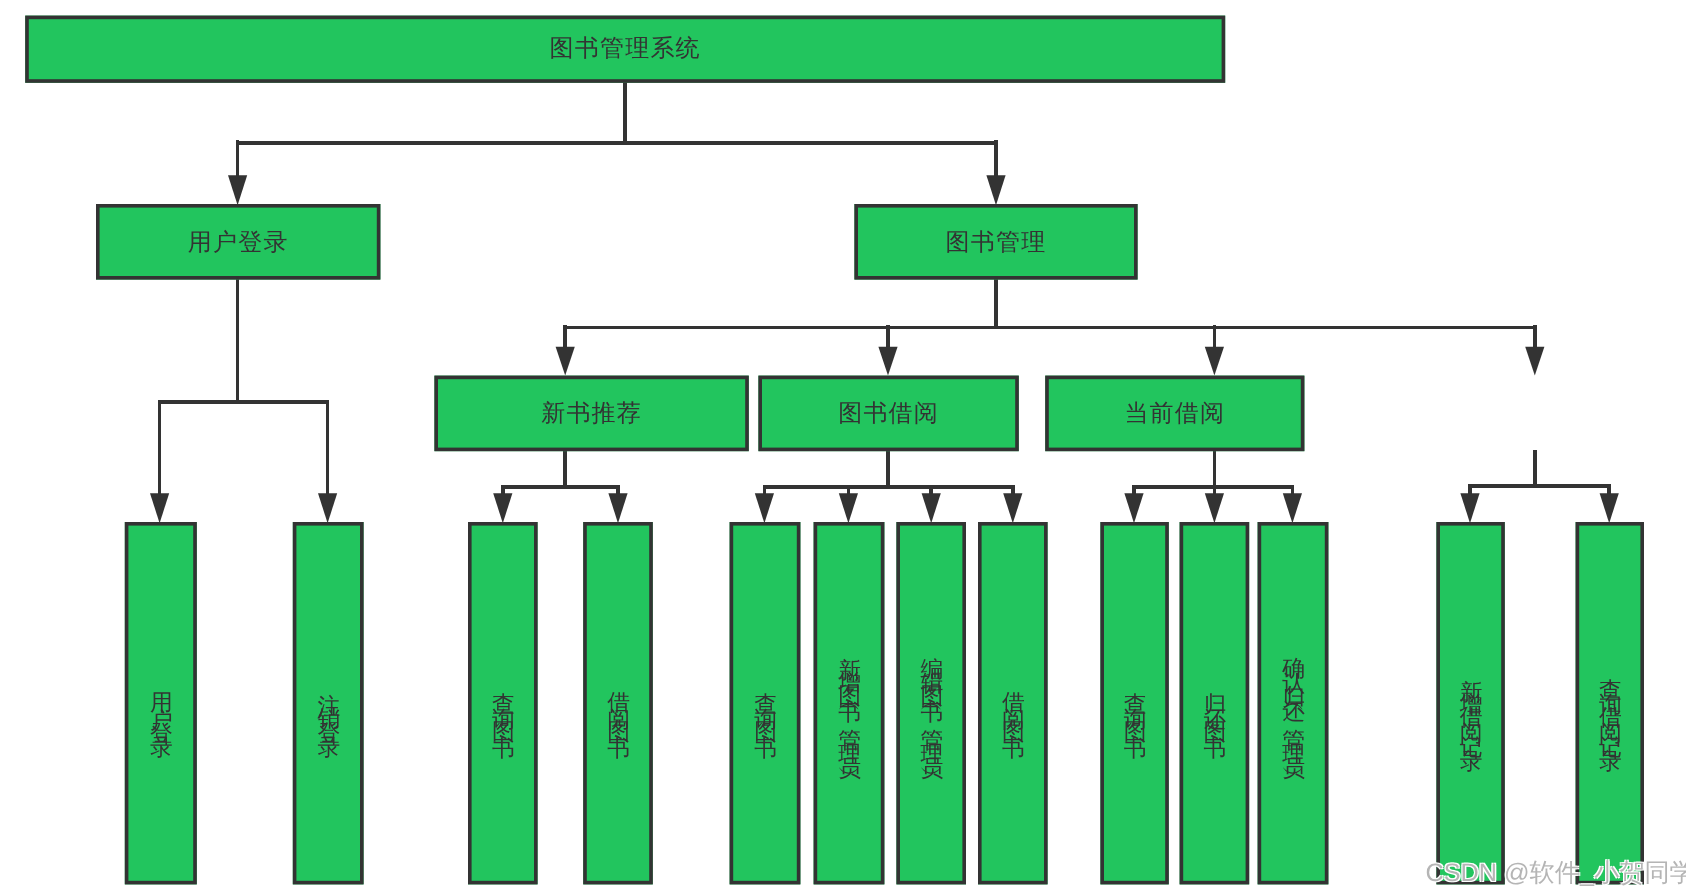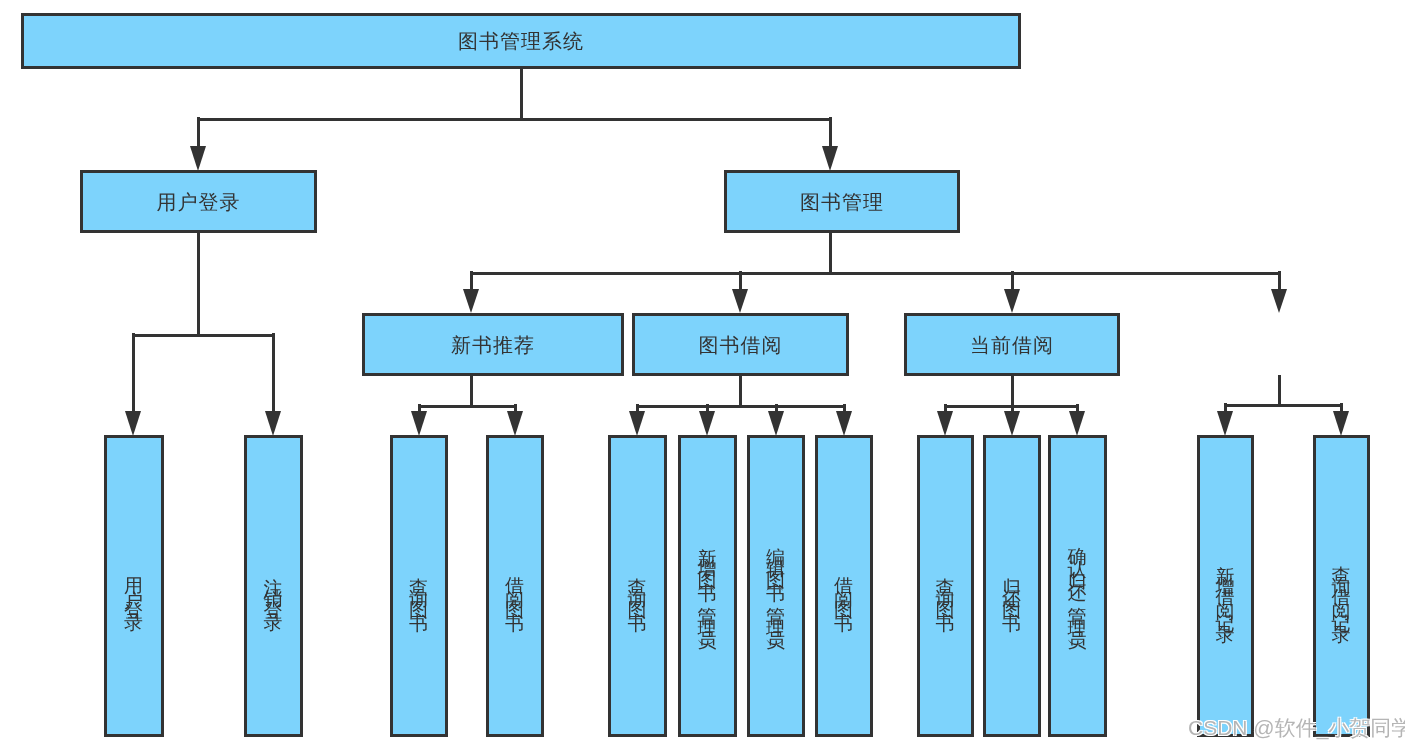--- a/index.html
+++ b/index.html
@@ -19,43 +19,43 @@
   .wires {
     position: absolute;
     left: 0;
     top: 0;
     z-index: 1;
   }
   .node {
     position: absolute;
     box-sizing: border-box;
     border: 3px solid #333333;
-    background: #7dd3fc;
+    background: #22c55e;
     display: flex;
     align-items: center;
     justify-content: center;
     z-index: 2;
     color: #333333;
     letter-spacing: 1px;
   }
   .hlabel {
     font-size: 20px;
     line-height: 1;
     white-space: nowrap;
   }
   
   .n-root          { left: 21px;   top: 13px;  width: 1000px; height: 56px; }
   
   .n-user-login    { left: 80px;   top: 170px; width: 237px;  height: 63px; }
-  .n-book-mgmt     { left: 712px;  top: 170px; width: 236px;  height: 63px; margin-left: 12px; }
+  .n-book-mgmt     { left: 712px;  top: 170px; width: 236px;  height: 63px; }
   
   .lvl3            { top: 313px;   height: 63px; }
   .n-new-book-rec  { left: 362px;  width: 262px; }
   .n-book-borrow   { left: 632px;  width: 217px; align-items: center; }
-  .n-current-borrow{ left: 904px;  width: 216px; }
+  .n-current-borrow{ left: 871px;  width: 216px; }
   .n-borrow-records{ left: 1172px; width: 215px; }
   
   .leaf            { top: 435px;   height: 302px; }
   .leaf .vtext {
     writing-mode: vertical-rl;
     text-orientation: mixed;
     font-size: 19px;
     letter-spacing: 12px;
     line-height: 1;
     white-space: nowrap;

